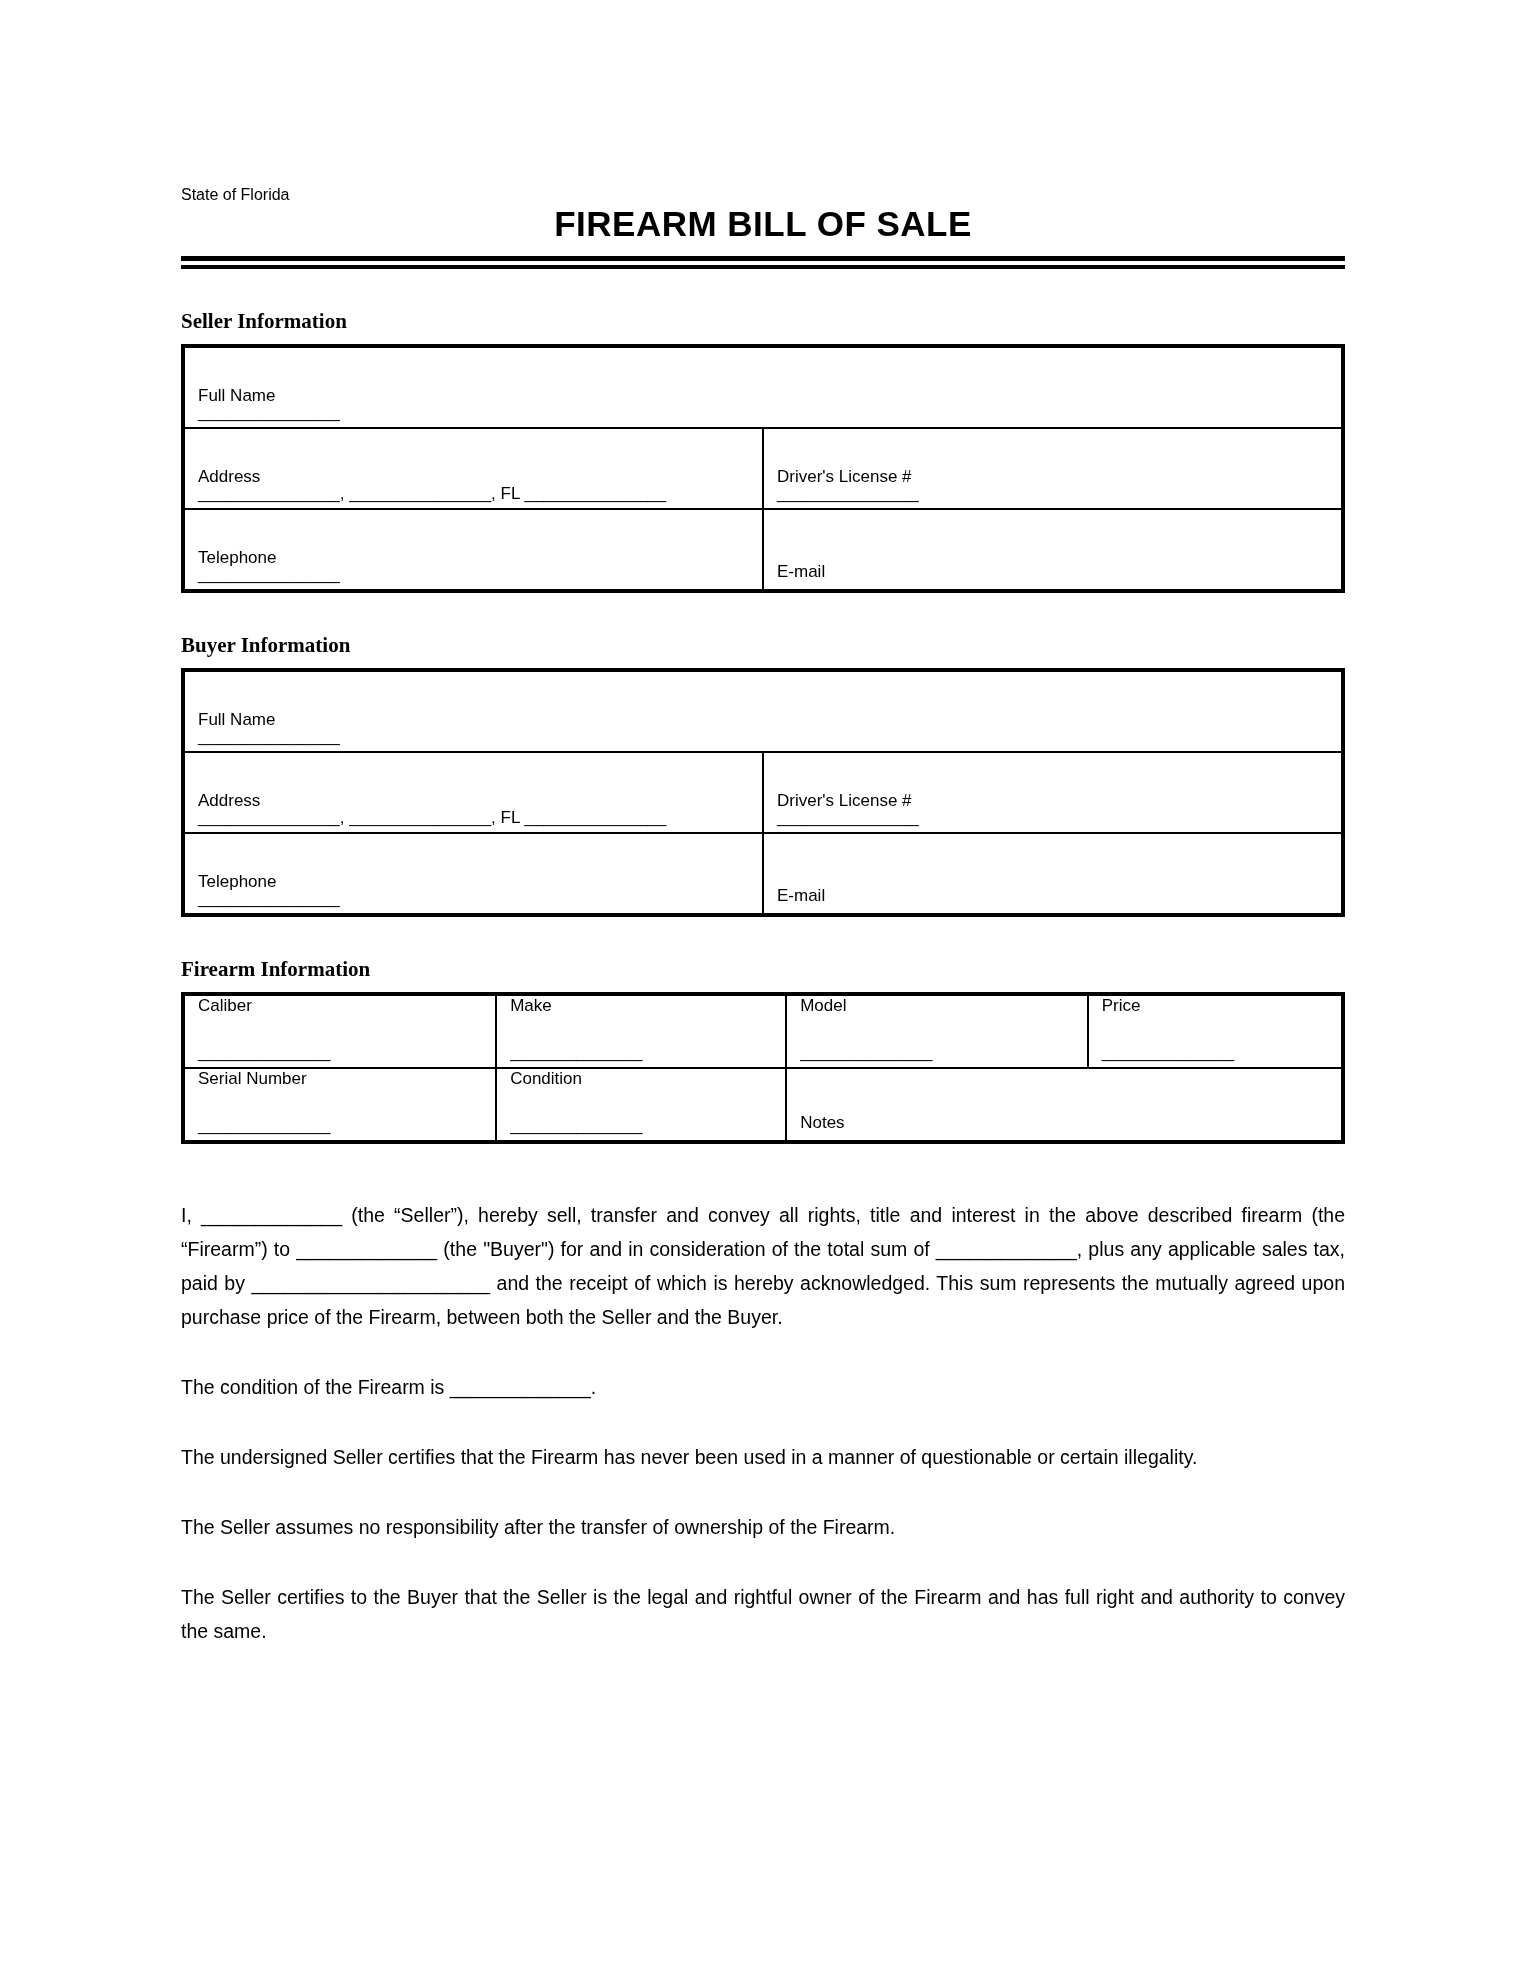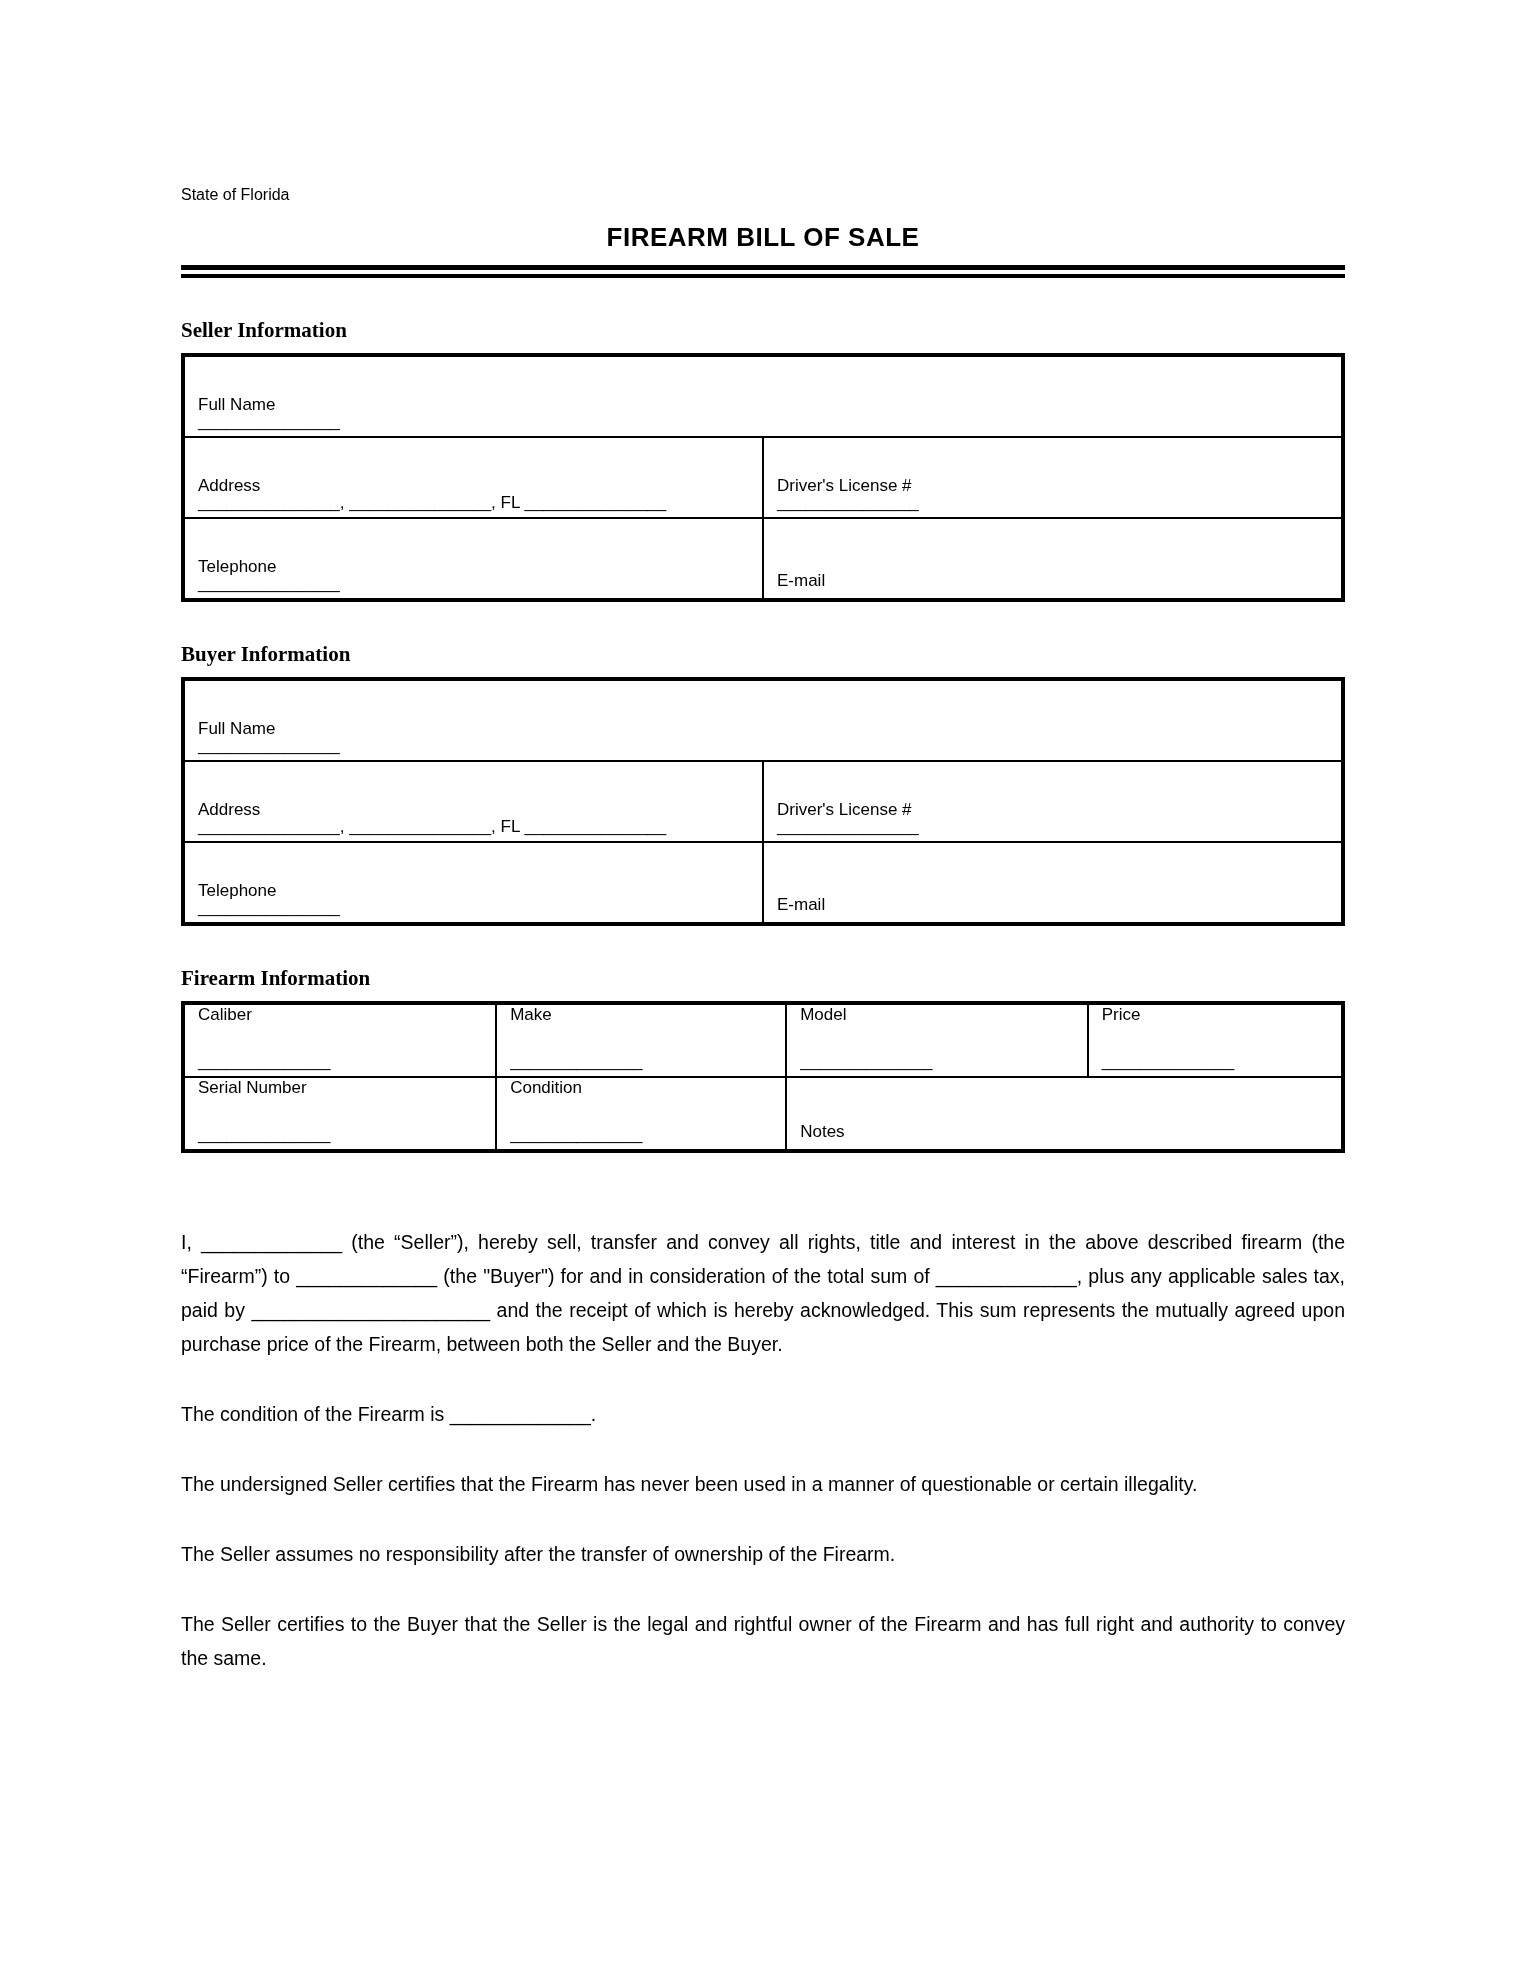--- a/index.html
+++ b/index.html
@@ -15,23 +15,22 @@
   .sheet {
     position:absolute;
     left:181px; top:0;
     width:1164px;
   }
   .state-label {
     margin-top:186px;
     font-size:16px;
   }
   .doc-title {
-    margin-top:18px;
     text-align:center;
-    font-size:26px;
+    font-size:35px;
     font-weight:bold;
     letter-spacing:0.5px;
   }
   .double-rule {
     margin-top:12px;
     height:13px;
     border-top:5px solid #000;
     border-bottom:4px solid #000;
   }
   h2.section-heading {
@@ -64,21 +63,21 @@
     font-size:17px;
     white-space:nowrap;
     line-height:14px;
   }
   .para {
     font-size:19.5px;
     line-height:34px;
     text-align:justify;
     margin-bottom:36px;
   }
-  .para.first { margin-top:72px; }
+  .para.first { margin-top:54px; }
   .col-left { width:51.5%; }
 </style>
 </head>
 <body>
 
 <div class="page">
   <div class="sheet">
 
     <div class="state-label">State of Florida</div>
     <div class="doc-title">FIREARM BILL OF SALE</div>

